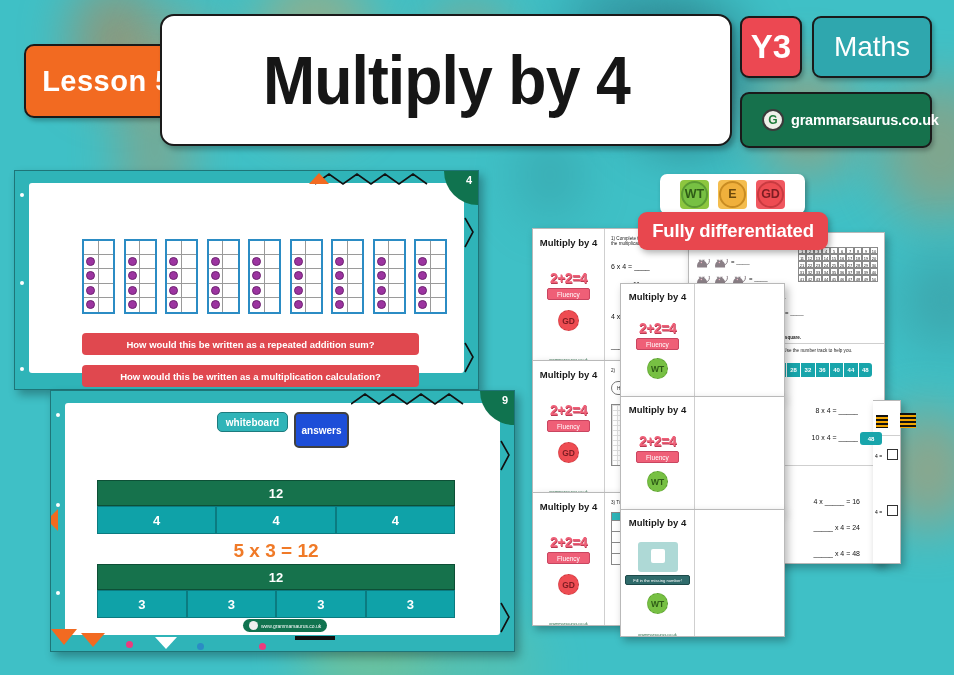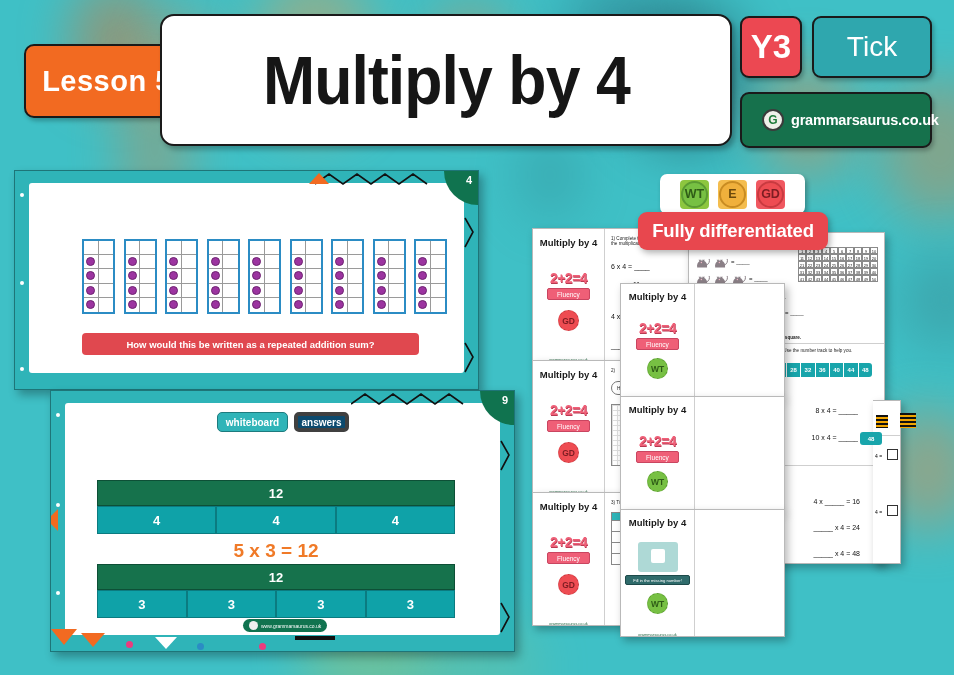--- a/index.html
+++ b/index.html
@@ -251,21 +251,21 @@
 
 <div class="header title-card">
   <span class="t">Multiply by 4</span>
 </div>
 
 <div class="header y3-badge">
   <span>Y3</span>
 </div>
 
 <div class="header maths-badge">
-  <span>Tick</span>
+  <span>Maths</span>
 </div>
 
 <div class="header brand-badge">
   <span class="logo">G</span>
   <span class="txt">grammarsaurus.co.uk</span>
 </div>
 
 <div class="sheet" style="left:532px; top:228px; width:160px; height:134px;">
   <div class="ws-left-col" style="padding-top:8px;">
     <div class="ws-head">Multiply by 4</div>
@@ -786,20 +786,21 @@
           </div>
           <div class="cell"></div>
         <div class="cell">
             <span class="pip"></span>
           </div>
           <div class="cell"></div>
       </div>
     </div>
 
     <div class="red-bar" style="left:53px; top:150px; width:337px; height:22px; font-size:9.5px;">How would this be written as a repeated addition sum?</div>
+    <div class="red-bar" style="left:53px; top:182px; width:337px; height:22px; font-size:9.5px;">How would this be written as a multiplication calculation?</div>
   </div>
 </div>
 
 <div class="slide" style="left:50px; top:390px; width:465px; height:262px;">
   <div class="corner-num">9</div>
 
   <svg class="zigzag" style="left:300px; top:2px; width:120px; height:12px;">
     <polyline points="0,11 14,1 28,11 42,1 56,11 70,1 84,11 98,1 112,11" fill="none" stroke="#111" stroke-width="1.6"></polyline>
   </svg>
   <svg style="position:absolute; right:3px; top:48px; width:12px; height:34px; z-index:4;">
@@ -816,21 +817,21 @@
   <div class="tri-orange" style="left:0px; top:238px; border-left:13px solid transparent; border-right:13px solid transparent; border-top:16px solid #f26a21;"></div>
   <div class="tri-orange" style="left:30px; top:242px; border-left:12px solid transparent; border-right:12px solid transparent; border-top:14px solid #f26a21;"></div>
   <div class="tri-orange" style="left:104px; top:246px; border-left:11px solid transparent; border-right:11px solid transparent; border-top:12px solid #fff;"></div>
   <div class="pink-dot" style="left:75px; top:250px;"></div>
   <div class="blue-dot" style="left:146px; top:252px;"></div>
   <div class="pink-dot" style="left:208px; top:252px;"></div>
   <div class="black-mark" style="left:244px; top:245px; width:40px; height:4px;"></div>
 
   <div class="slide-inner">
     <div class="pill" style="left:152px; top:9px; width:71px; height:20px; background:#2fb4b8; font-size:10px; border:1px solid #1d7b7e;">whiteboard</div>
-    <div class="pill" style="left:229px; top:9px; width:55px; height:20px; background:#0c4a6e; font-size:10px; border:4px solid #404040;">answers</div>
+    <div class="pill" style="left:229px; top:9px; width:55px; height:36px; background:#1d4ed8; font-size:10px; border:2px solid #404040;">answers</div>
 
 
     <div class="bm" style="left:32px; top:77px; width:358px;">
       <div class="bm-top">12</div>
       <div class="bm-row">
         <div class="bm-cell">4</div>
         <div class="bm-cell">4</div>
         <div class="bm-cell">4</div>
       </div>
     </div>

